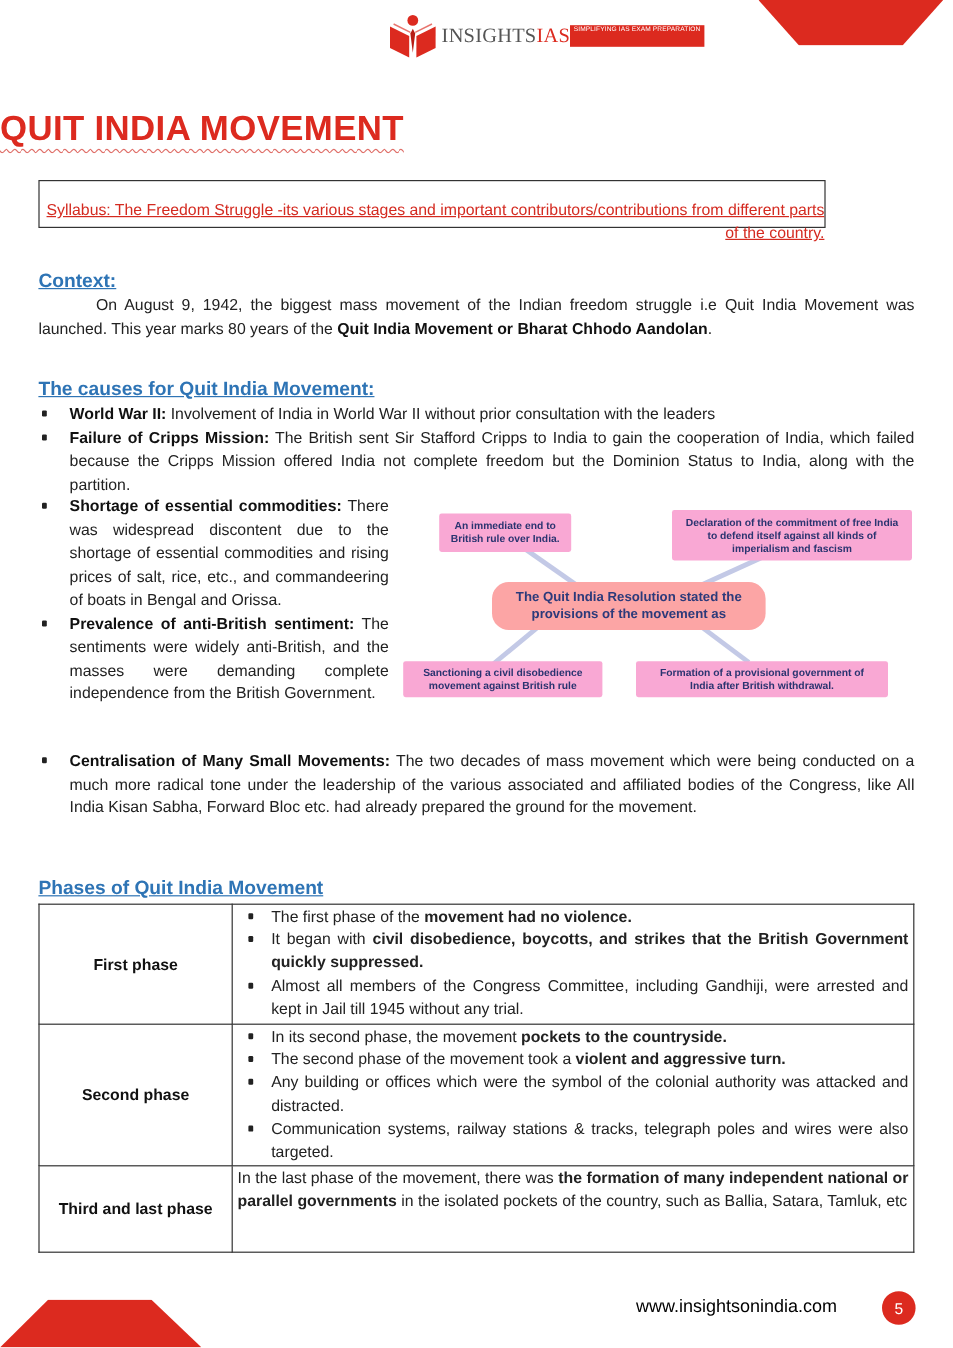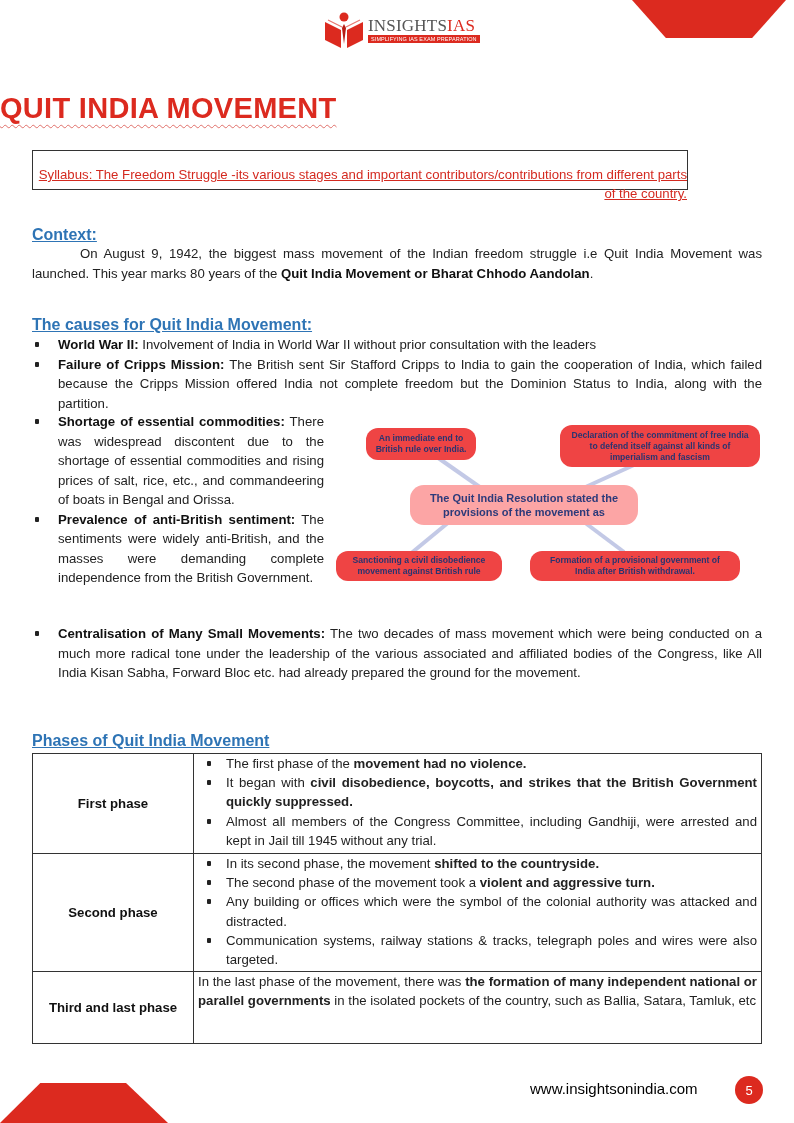--- a/index.html
+++ b/index.html
@@ -14,21 +14,21 @@
     background: #dc2a1f;
     clip-path: polygon(0 0, 100% 0, 78% 100%, 22% 100%);
   }
   .corner-bl {
     position: absolute; bottom: 0; left: 0; width: 168px; height: 40px;
     background: #dc2a1f;
     clip-path: polygon(0 100%, 24% 0, 75% 0, 100% 100%);
   }
   .logo { position: absolute; top: 8px; left: 322px; display: flex; align-items: center; }
   .logo-mark { width: 44px; height: 44px; }
-  .logo-text { margin-left: 2px; display: flex; flex-direction: column; }
+  .logo-text { margin-left: 2px; display: flex; }
   .logo-name {
     font-family: "Liberation Serif", "DejaVu Serif", serif;
     font-size: 17px; color: #555; letter-spacing: 0.2px; line-height: 18px;
   }
   .logo-name .accent { color: #dc2a1f; }
   .logo-tag {
     background: #dc2a1f; color: #fff; font-size: 5.5px; padding: 1px 3px;
     letter-spacing: 0.1px; white-space: nowrap;
   }
   .title {
@@ -52,21 +52,21 @@
   }
   .para b { color: #111; }
   ul.bul { list-style: none; margin: 0; padding: 0; }
   ul.bul li { position: relative; padding-left: 26px; }
   ul.bul li::before {
     content: ""; position: absolute; left: 3px; top: 7px; width: 4px; height: 5px;
     background: #222; border-radius: 1px;
   }
   .diagram { position: absolute; left: 334px; top: 420px; width: 430px; height: 170px; }
   .node {
-    position: absolute; background: #ef4444; border-radius: 12px;
+    position: absolute; background: #f9a8d4; border-radius: 2px;
     font-size: 8.6px; font-weight: bold; color: #2a3470; text-align: center; line-height: 11px;
     display: flex; align-items: center; justify-content: center;
   }
   .node.center {
     background: #fca5a5; color: #2c3a7a; font-size: 11px; line-height: 14px; border-radius: 14px;
   }
   table.phases {
     position: absolute; top: 753px; left: 32px; width: 730px; border-collapse: collapse;
     font-size: 13.2px; line-height: 19.2px; color: #222;
   }
@@ -158,21 +158,21 @@
         <li><span>The first phase of the </span><b>movement had no violence.</b></li>
         <li><span> It began with </span><b>civil disobedience, boycotts, and strikes that the British Government quickly suppressed.</b></li>
         <li><span>Almost all members of the Congress Committee, including Gandhiji, were arrested and kept in Jail till 1945 without any trial.</span></li>
       </ul>
     </td>
   </tr>
   <tr style="height:118px;">
     <td class="phase-name">Second phase</td>
     <td class="phase-body">
       <ul class="bul">
-        <li><span>In its second phase, the movement </span><b>shifted to the countryside.</b></li>
+        <li><span>In its second phase, the movement </span><b>pockets to the countryside.</b></li>
         <li><span>The second phase of the movement took a </span><b>violent and aggressive turn.</b></li>
         <li><span>Any building or offices which were the symbol of the colonial authority was attacked and distracted.</span></li>
         <li><span>Communication systems, railway stations &amp; tracks, telegraph poles and wires were also targeted.</span></li>
       </ul>
     </td>
   </tr>
   <tr style="height:72px;">
     <td class="phase-name">Third and last phase</td>
     <td class="phase-body"><span>In the last phase of the movement, there was </span><b>the formation of many independent national or parallel governments</b><span> in the isolated pockets of the country, such as Ballia, Satara, Tamluk, etc</span></td>
   </tr>

